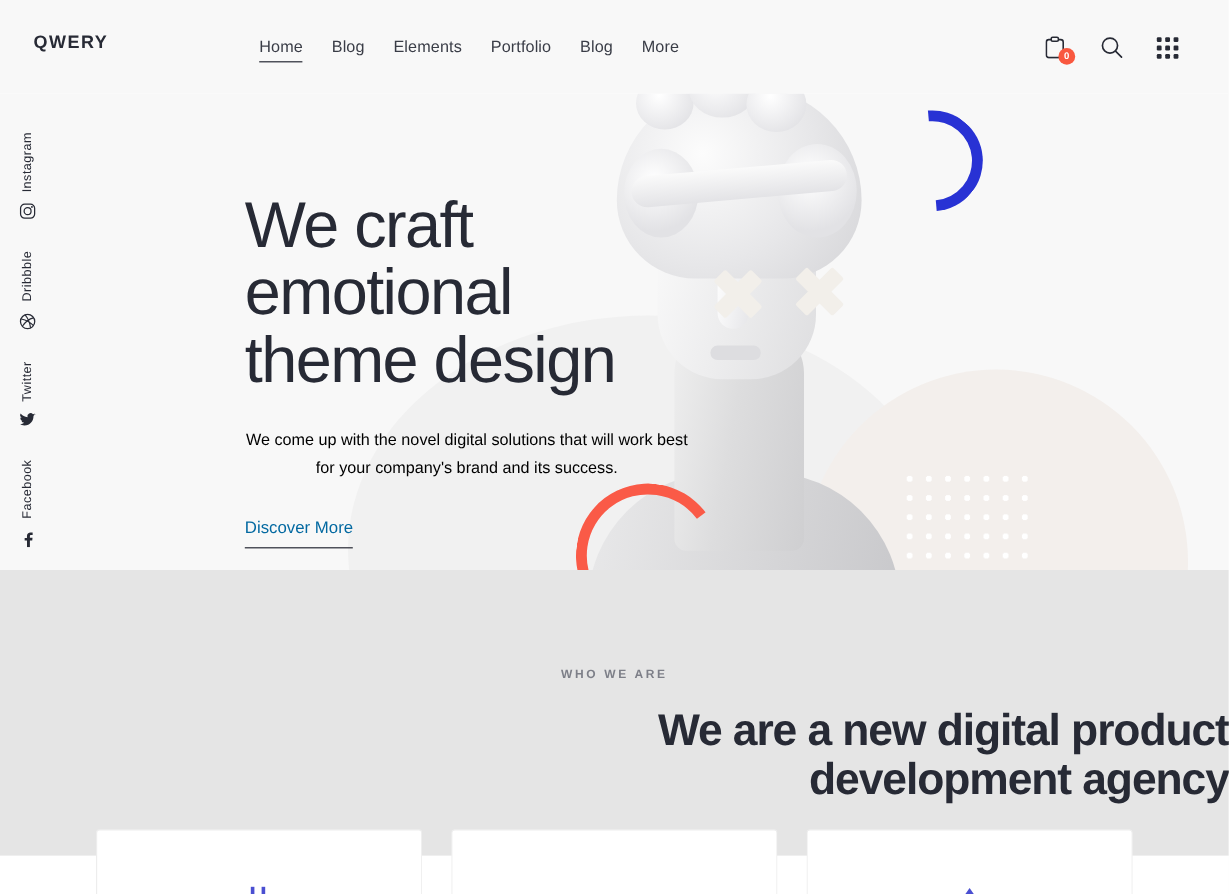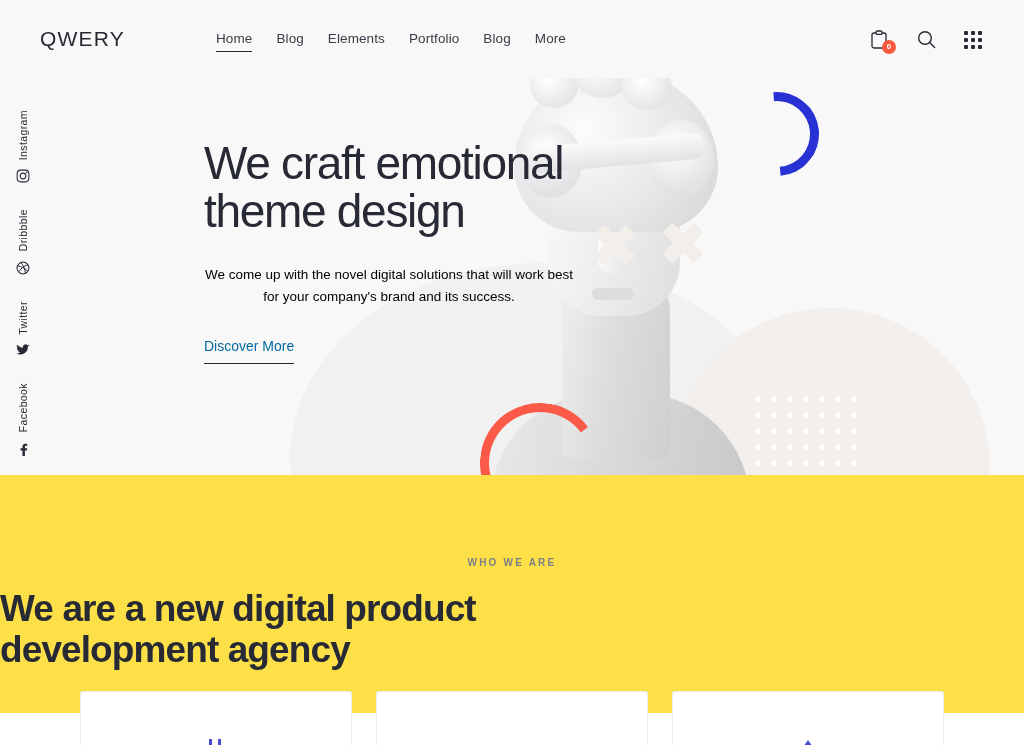--- a/index.html
+++ b/index.html
@@ -12,22 +12,22 @@
   }
   .page { position:relative; width:1024px; height:745px; overflow:hidden; }
 
   
   .header {
     position:absolute; top:0; left:0; width:1024px; height:78px;
     background:#F8F8F8; z-index:60;
     display:flex; align-items:center;
   }
   .logo {
-    position:absolute; left:40px; top:27px;
-    font-size:21px; font-weight:normal; letter-spacing:1.2px;
+    position:absolute; left:28px; top:27px;
+    font-size:15px; font-weight:bold; letter-spacing:1.2px;
     color:#272A35;
   }
   .nav { position:absolute; left:184px; top:31px; display:flex; gap:24px; }
   .nav-item {
     font-size:13.5px; color:#3a3d47; letter-spacing:.1px;
     padding-bottom:5px; cursor:pointer; white-space:nowrap;
   }
   .nav-item.active { border-bottom:1px solid #272A35;margin-left:32px; }
 
   .head-icons { position:absolute; right:40px; top:28px; display:flex; align-items:center; gap:25px; }
@@ -142,22 +142,22 @@
     background:#F2EFEA; border-radius:2px;
   }
   .statue .xeye span:first-child { transform:rotate(45deg); }
   .statue .xeye span:last-child { transform:rotate(-45deg); }
   .statue .xeye.left  { left:122px; top:178px; }
   .statue .xeye.right { left:190px; top:176px; }
 
   
   .hero-copy { position:absolute; left:204px; top:62px; width:420px; z-index:20; }
   .hero-title {
-    font-size:46px; line-height:1.04; font-weight:normal;
-    letter-spacing:-1.3px; color:#272A35; white-space:pre-line;
+    font-size:54px; line-height:1.04; font-weight:normal;
+    letter-spacing:-1.3px; color:#272A35; white-space:pre-line;margin-top:20px;
   }
   .hero-sub {
     margin-top:28px; font-size:13.5px; line-height:1.65;
     color:#000000; width:370px;text-align:center;
   }
   .discover {
     display:inline-block; margin-top:30px; font-size:14px;
     color:#0369a1; padding-bottom:9px;
     border-bottom:1px solid #272A35; cursor:pointer;
   }
@@ -168,27 +168,27 @@
     display:flex; flex-direction:column; align-items:center; gap:26px;
   }
   .social-item { display:flex; flex-direction:column; align-items:center; gap:9px; cursor:pointer; }
   .social-label {
     writing-mode:vertical-rl; transform:rotate(180deg);
     font-size:10.5px; letter-spacing:.4px; color:#272A35; white-space:nowrap;
   }
   .social-ic { width:14px; height:14px; color:#272A35; }
 
   
-  .whowe { position:absolute; top:475px; left:0; width:1024px; height:238px; background:#fde047; }
+  .whowe { position:absolute; top:475px; left:0; width:1024px; height:238px; background:#e5e5e5; }
   .eyebrow {
     text-align:center; margin-top:82px;
     font-size:10px; font-weight:bold; letter-spacing:2.2px; color:#7D7F88;
   }
   .section-title {
-    text-align:left; margin-top:20px;
+    text-align:right; margin-top:20px;
     font-size:37px; line-height:1.12; letter-spacing:-.9px;
     color:#272A35; white-space:pre-line;
   }
   .cards {
     position:absolute; top:691px; left:80px; width:864px;
     display:flex; gap:24px;
   }
   .card {
     width:272px; height:60px;
     border:1px solid #EDEDED; border-bottom:none;

